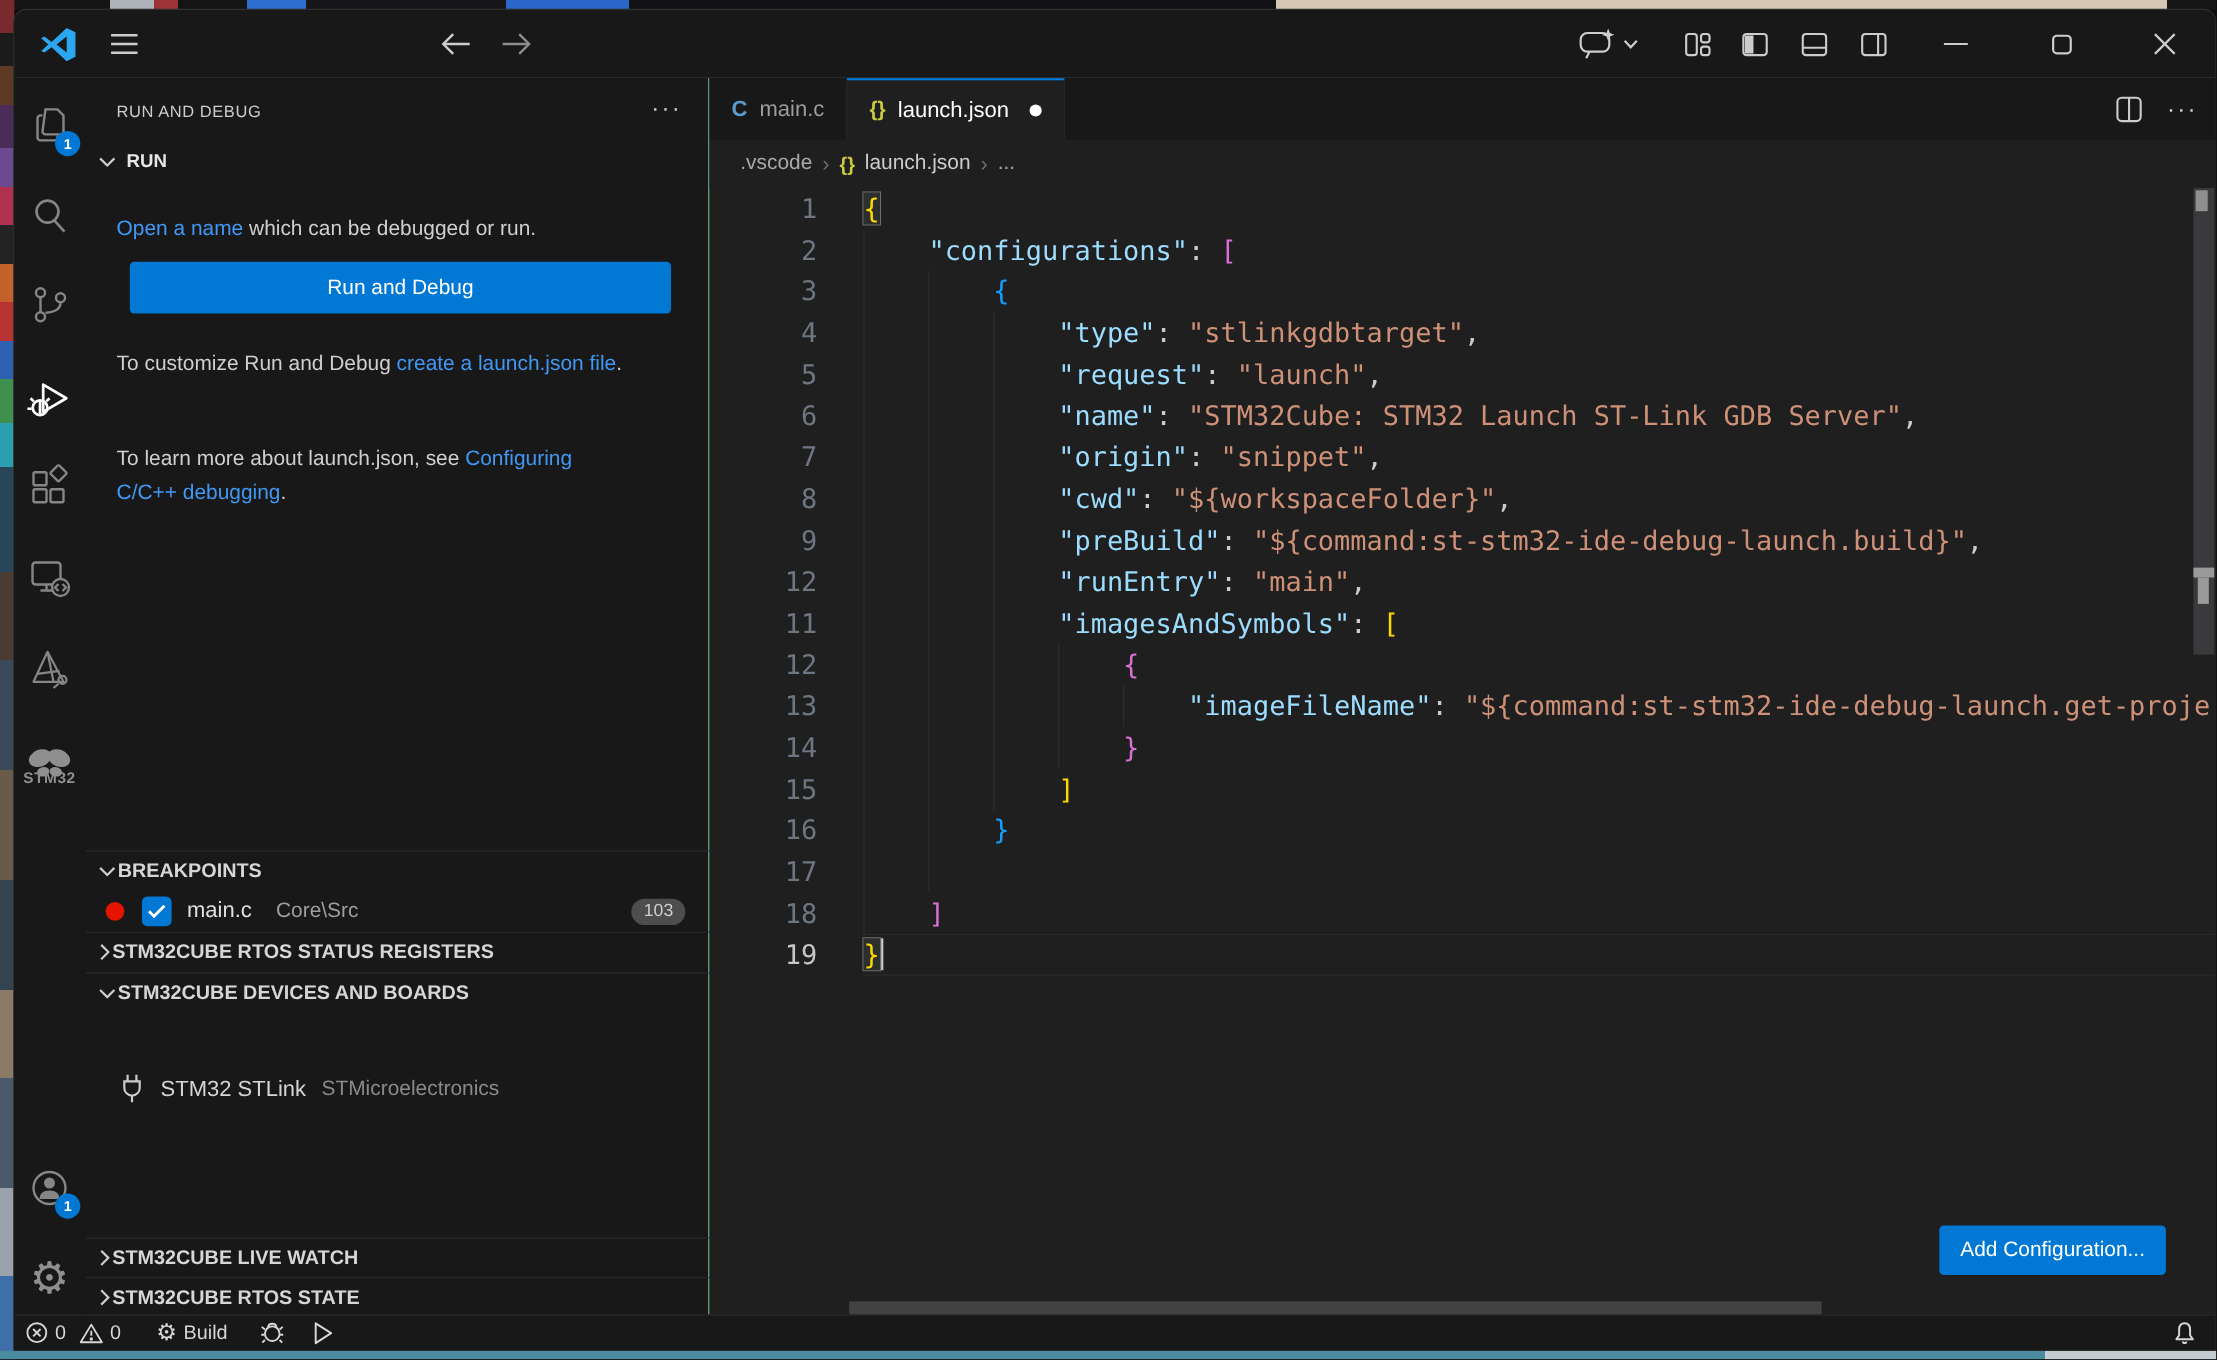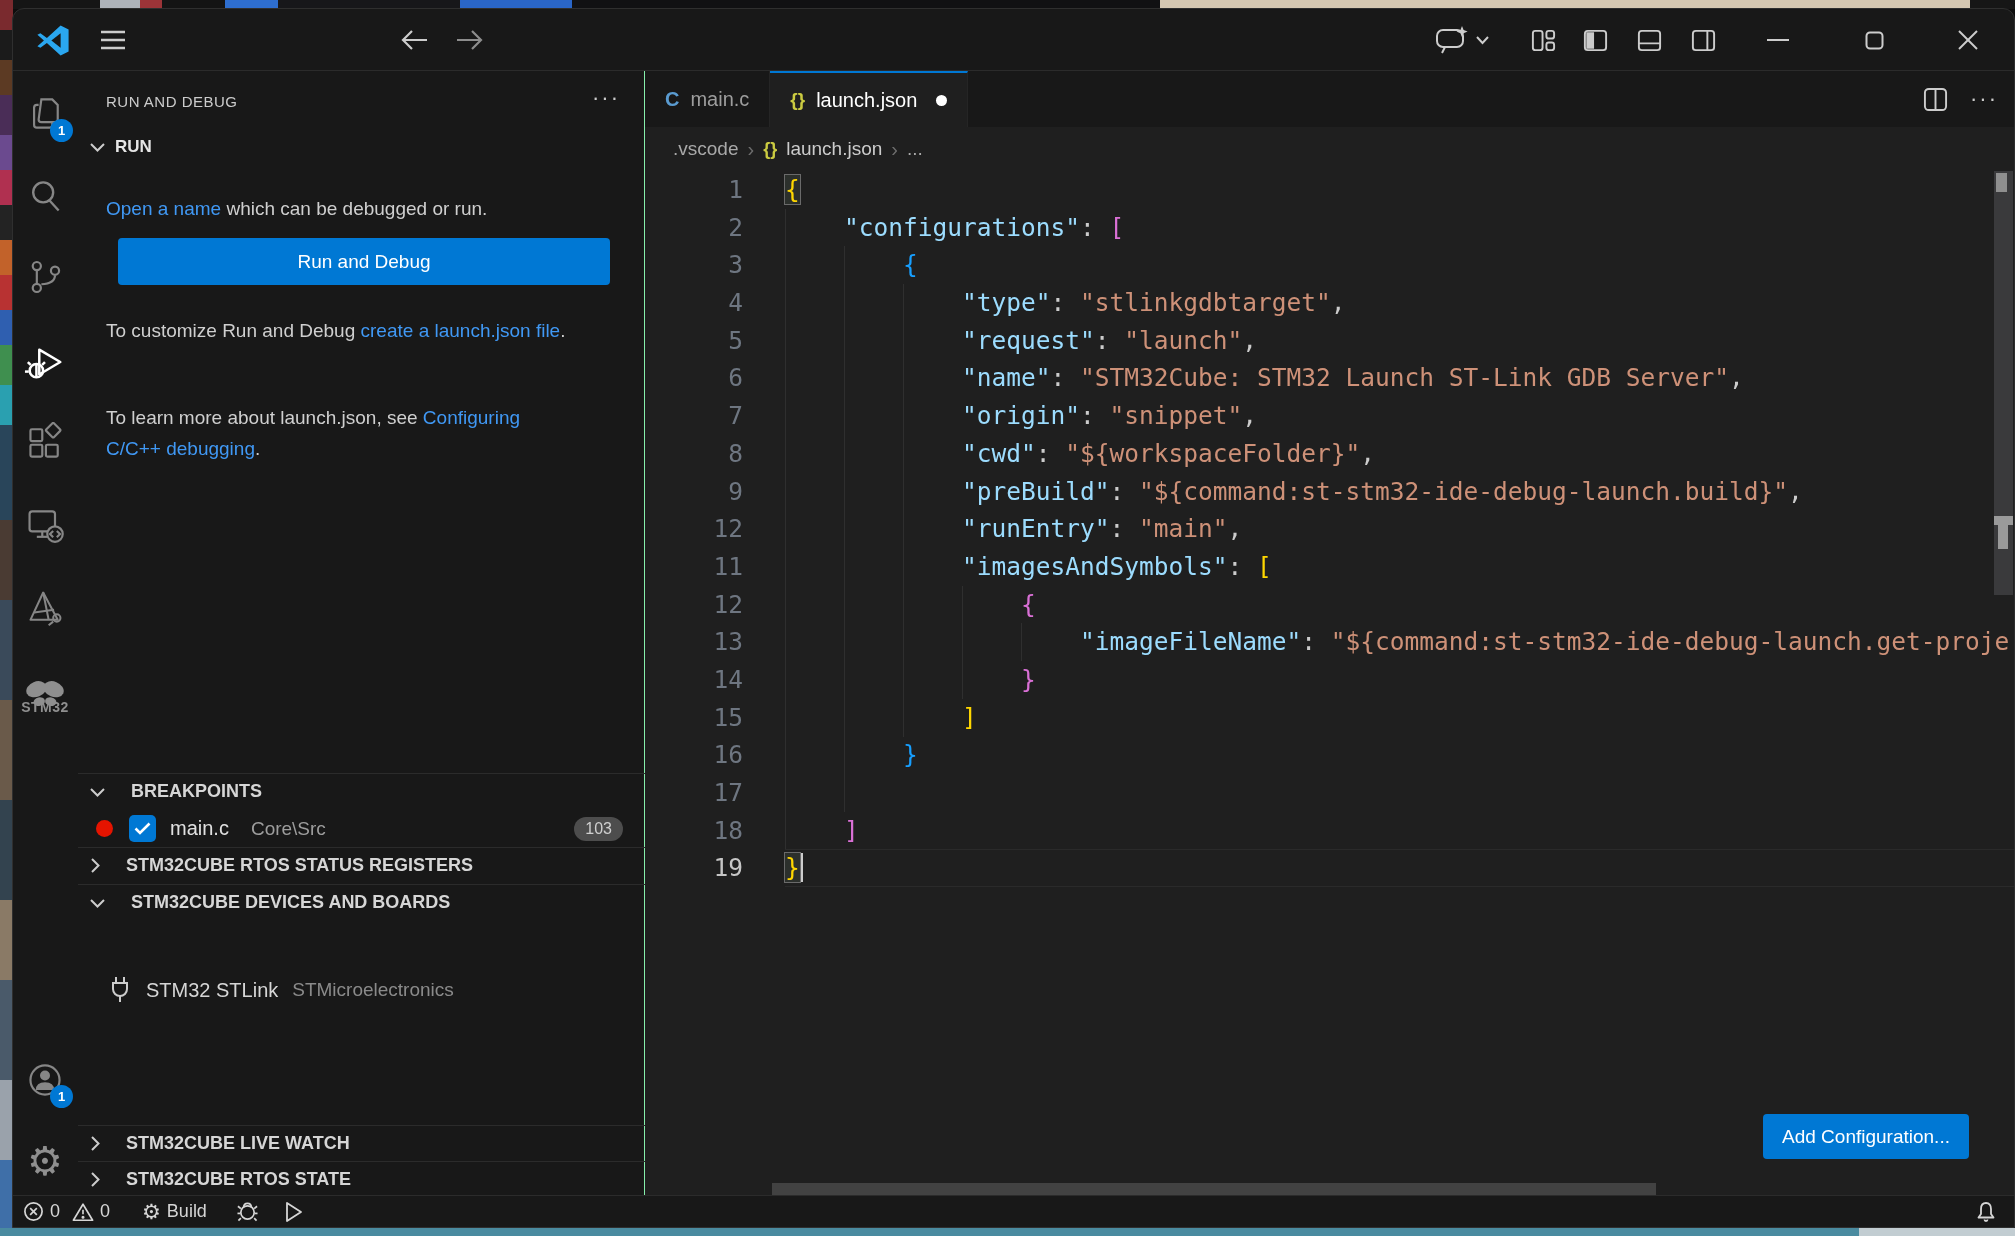--- a/index.html
+++ b/index.html
@@ -36,21 +36,21 @@
 
   
   .sidebar{position:absolute;left:65px;top:62px;width:567px;height:1126px;background:#181818;border-right:1px solid #86efac;color:#cfcfcf;}
   .sb-header{position:absolute;left:28px;top:22px;font-size:15px;letter-spacing:.5px;color:#cccccc;}
   .sb-ellipsis{position:absolute;right:24px;top:14px;color:#cccccc;font-size:22px;letter-spacing:2px;}
   .sb-run-row{position:absolute;left:12px;top:66px;display:flex;align-items:center;gap:10px;}
   .sb-run-title{font-size:17px;font-weight:700;color:#e6e6e6;}
   .sb-text{position:absolute;left:28px;width:472px;font-size:19px;line-height:31px;color:#cfcfcf;}
   .sb-link{color:var(--link);cursor:pointer;}
   .run-btn{position:absolute;left:40px;top:167px;width:492px;height:47px;background:var(--accent);border:none;border-radius:4px;color:#fff;font-size:19px;font-family:"Liberation Sans",sans-serif;}
-  .section{position:absolute;left:0;width:567px;border-top:1px solid #2b2b2b;height:36px;display:flex;align-items:center;gap:26px;padding-left:12px;}
+  .section{position:absolute;left:0;width:567px;border-top:1px solid #2b2b2b;height:36px;display:flex;align-items:center;gap:2px;padding-left:12px;}
   .section .sec-title{font-size:18px;font-weight:700;color:#d6d6d6;}
   .chev{color:#cccccc;}
   .bp-row{position:absolute;left:0;top:739px;width:567px;height:37px;display:flex;align-items:center;}
   .bp-dot{width:17px;height:17px;border-radius:50%;background:var(--bp-red);margin-left:18px;}
   .bp-check{width:27px;height:27px;border-radius:5px;background:var(--accent);margin-left:16px;display:flex;align-items:center;justify-content:center;}
   .bp-file{font-size:20px;color:#e0e0e0;margin-left:14px;}
   .bp-path{font-size:19px;color:#9d9d9d;margin-left:22px;}
   .bp-badge{margin-left:auto;margin-right:22px;background:#4d4d4d;color:#cfcfcf;border-radius:12px;font-size:16px;padding:3px 11px;}
   .dev-row{position:absolute;left:0;top:900px;width:567px;height:38px;display:flex;align-items:center;color:#cccccc;}
   .dev-name{font-size:20px;color:#d6d6d6;margin-left:14px;}

